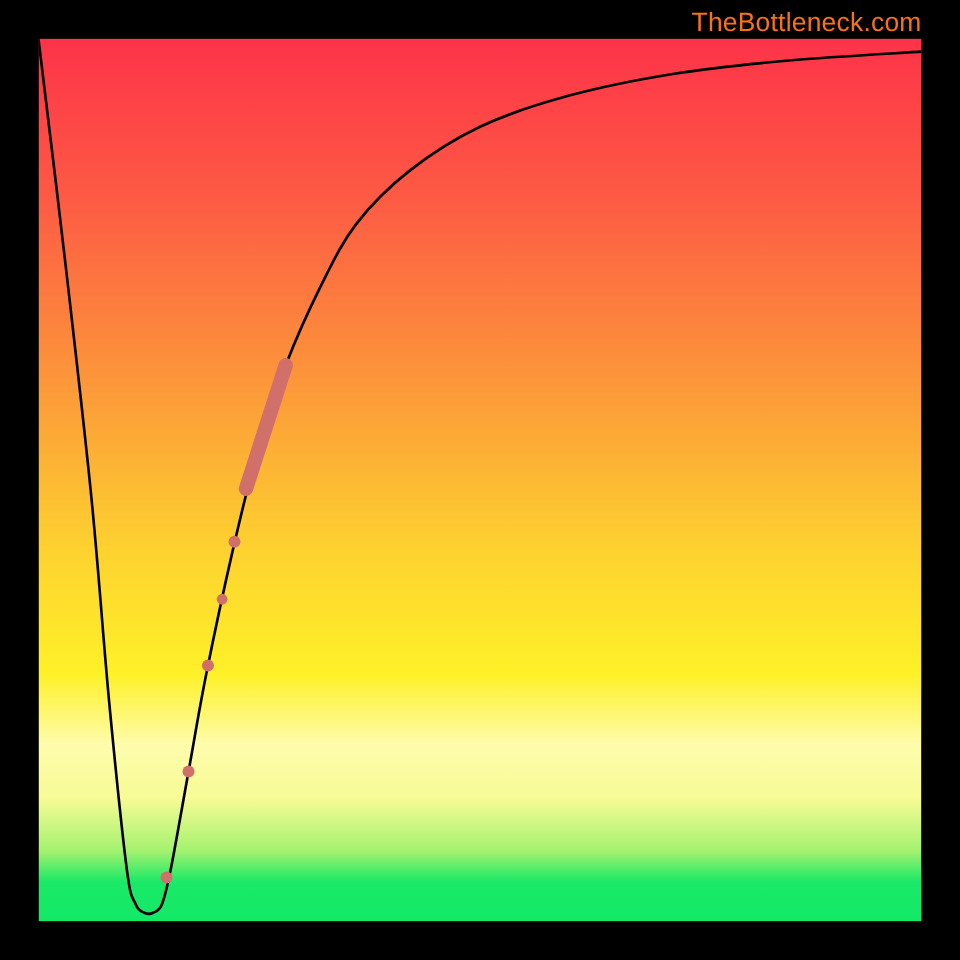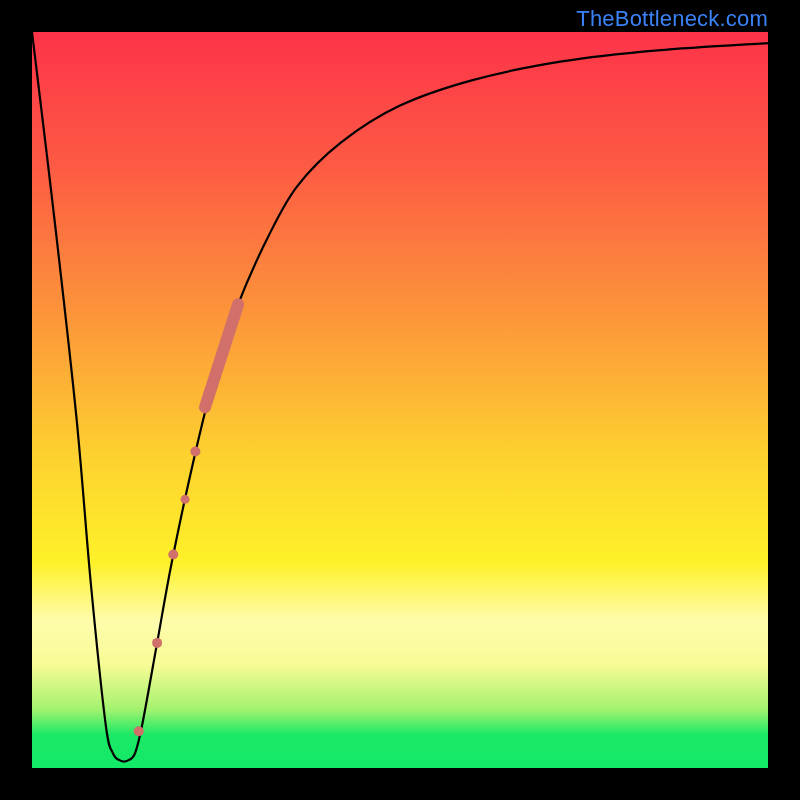--- a/index.html
+++ b/index.html
@@ -27,21 +27,21 @@
     overflow: hidden;
   }
   .plot-bg {
     position: absolute;
     inset: 0;
   }
   .watermark {
     position: absolute;
     top: 6px;
     right: 32px;
-    color: #3b82f6;
+    color: #f97316;
     font-size: 22px;
     letter-spacing: 0.2px;
   }
   svg.curve {
     position: absolute;
     inset: 0;
   }
 </style>
 </head>
 <body>

